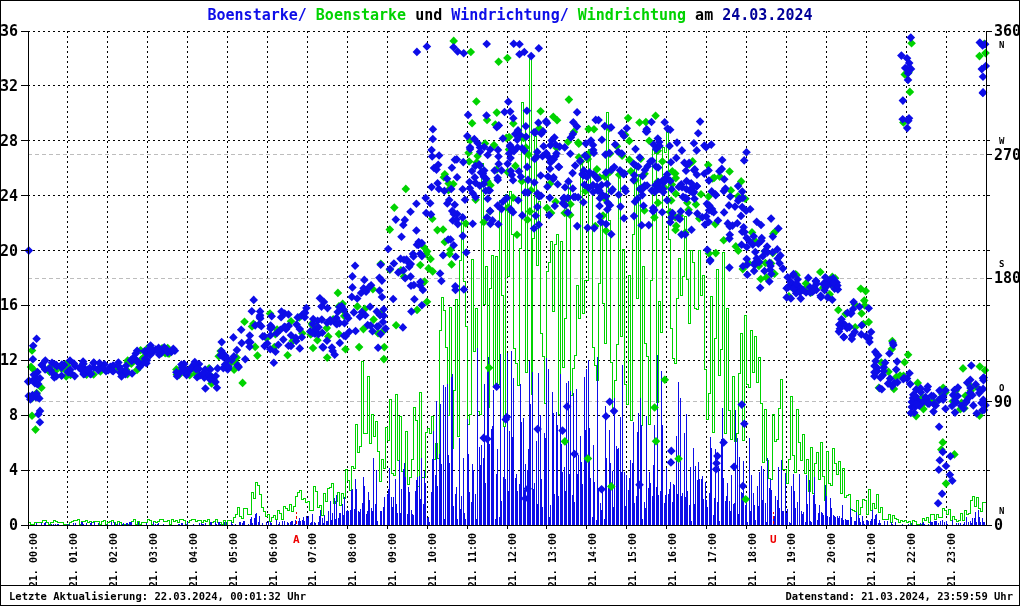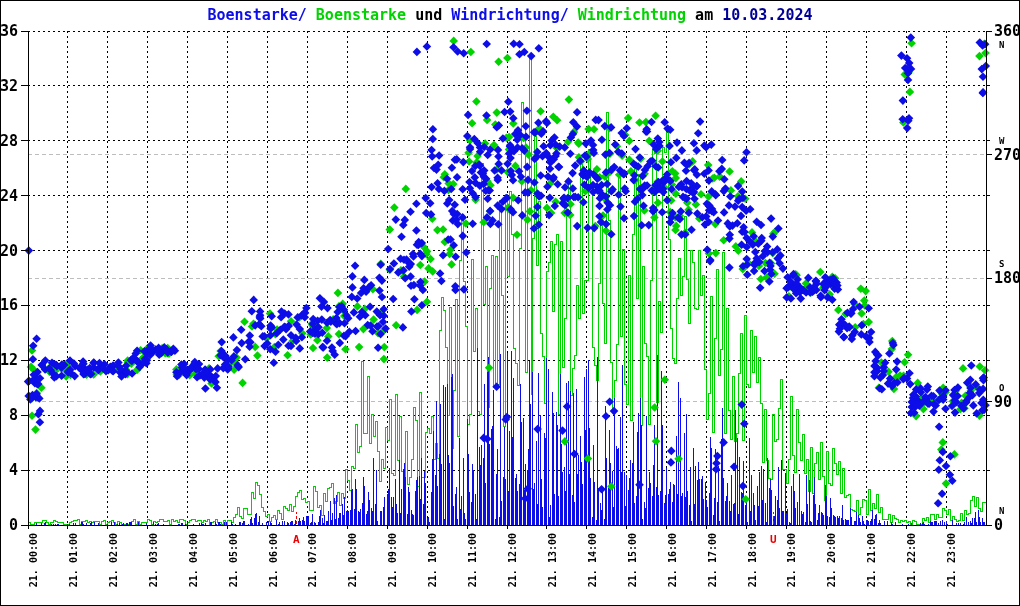--- a/index.html
+++ b/index.html
@@ -36,21 +36,21 @@
   .gust{stroke:var(--green,#00d300);stroke-width:1;fill:none;shape-rendering:crispEdges;}
   .bdia{fill:var(--blue,#0000ee);}
   .gdia{fill:var(--green,#00d300);}
   .sun{stroke:var(--red,#f00);stroke-width:1;stroke-dasharray:3 2;shape-rendering:crispEdges;}
 </style>
 </head>
 <body>
 
 <div class="frame">
 
-  <div class="title"><span class="t-blue">Boenstarke</span><span class="t-blue">/</span><span class="t-green">Boenstarke</span><span> und </span><span class="t-blue">Windrichtung</span><span class="t-blue">/</span><span class="t-green">Windrichtung</span><span> am </span><span class="t-navy">10.03.2024</span></div>
+  <div class="title"><span class="t-blue">Boenstarke</span><span class="t-blue">/</span><span class="t-green">Boenstarke</span><span> und </span><span class="t-blue">Windrichtung</span><span class="t-blue">/</span><span class="t-green">Windrichtung</span><span> am </span><span class="t-navy">24.03.2024</span></div>
 
   <svg id="plot" width="1020" height="606" viewBox="0 0 1020 606">
       <line x1="66.91666666666666" y1="30" x2="66.91666666666666" y2="524" class="grid"></line>
       <line x1="106.83333333333333" y1="30" x2="106.83333333333333" y2="524" class="grid"></line>
       <line x1="146.75" y1="30" x2="146.75" y2="524" class="grid"></line>
       <line x1="186.66666666666666" y1="30" x2="186.66666666666666" y2="524" class="grid"></line>
       <line x1="226.58333333333334" y1="30" x2="226.58333333333334" y2="524" class="grid"></line>
       <line x1="266.5" y1="30" x2="266.5" y2="524" class="grid"></line>
       <line x1="306.4166666666667" y1="30" x2="306.4166666666667" y2="524" class="grid"></line>
       <line x1="346.3333333333333" y1="30" x2="346.3333333333333" y2="524" class="grid"></line>
@@ -2205,13 +2205,17 @@
       <line x1="905.1666666666666" y1="524" x2="905.1666666666666" y2="528" class="tick"></line>
       <text x="914.1666666666666" y="532" text-anchor="end" class="xlab" transform="rotate(-90 914.1666666666666 532)">21. 22:00</text>
       <line x1="945.0833333333334" y1="524" x2="945.0833333333334" y2="528" class="tick"></line>
       <text x="954.0833333333334" y="532" text-anchor="end" class="xlab" transform="rotate(-90 954.0833333333334 532)">21. 23:00</text>
       <line x1="295.23999999999995" y1="523" x2="295.23999999999995" y2="511" class="sun"></line>
       <text x="295.23999999999995" y="542" text-anchor="middle" class="sunlet">A</text>
       <line x1="772.2441666666667" y1="523" x2="772.2441666666667" y2="511" class="sun"></line>
       <text x="772.2441666666667" y="542" text-anchor="middle" class="sunlet">U</text>
     </svg>
 
+  <div class="footer">
+    <span class="fl">Letzte Aktualisierung: 22.03.2024, 00:01:32 Uhr</span>
+    <span class="fr">Datenstand: 21.03.2024, 23:59:59 Uhr</span>
+  </div>
 </div>
 
 </body></html>

